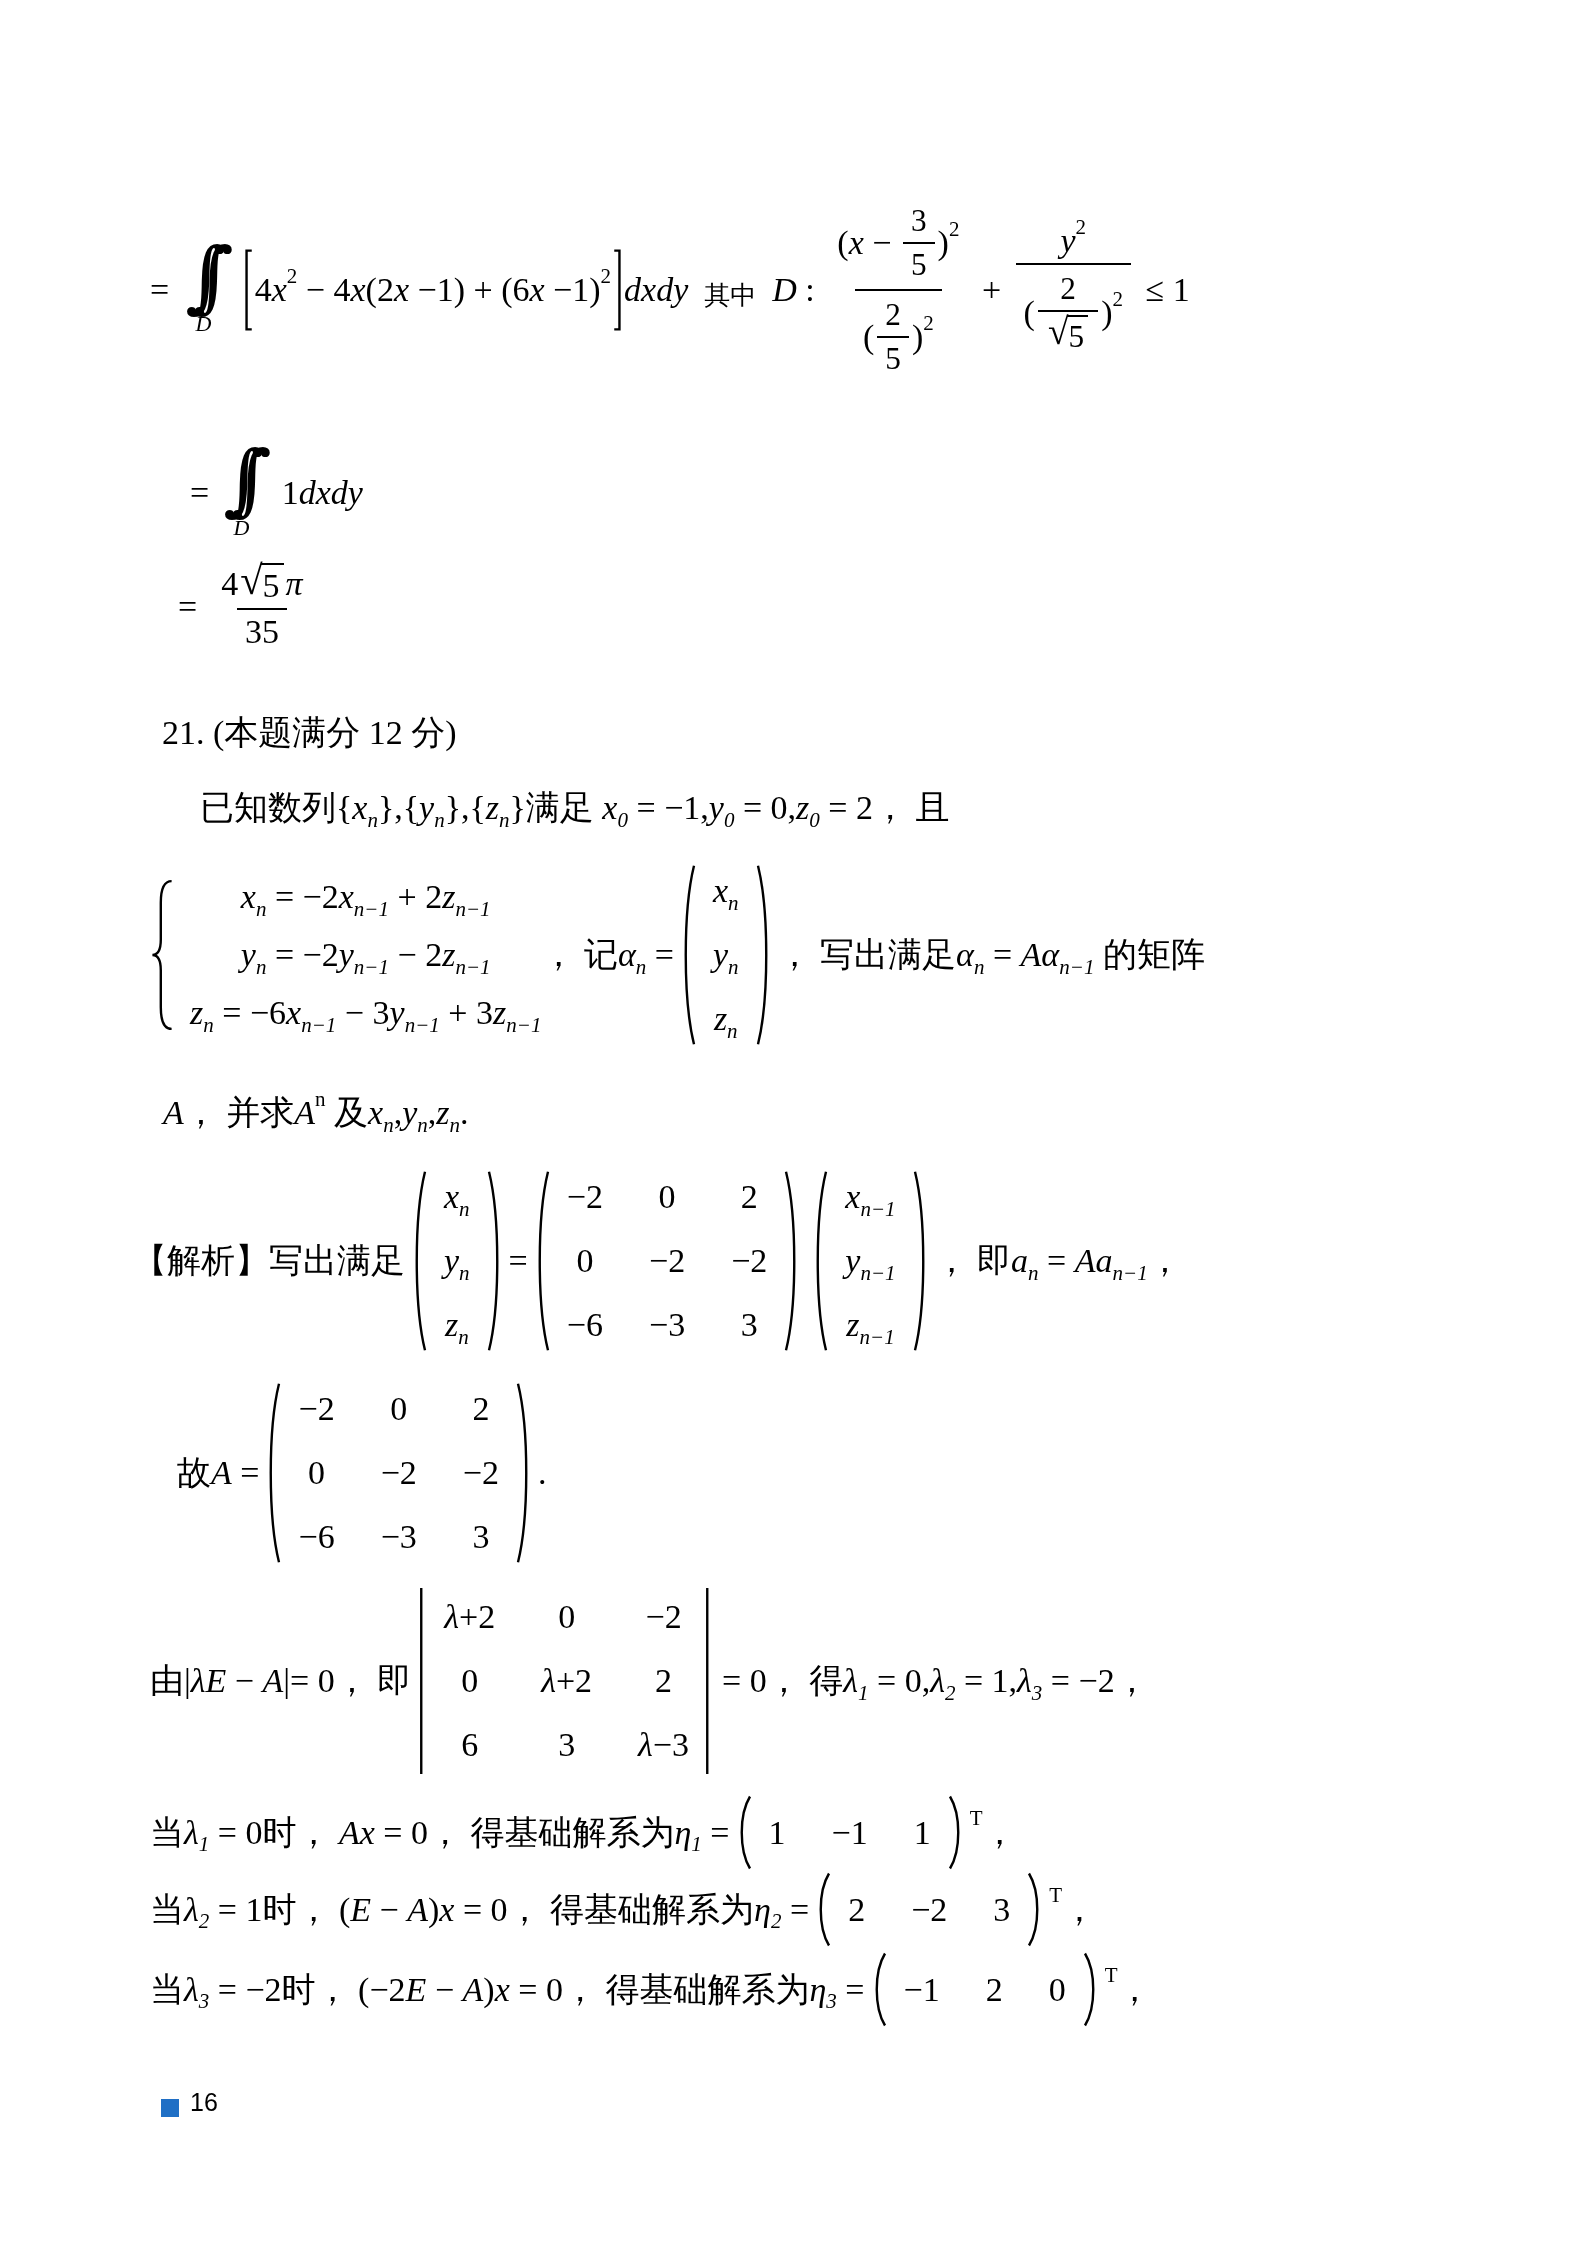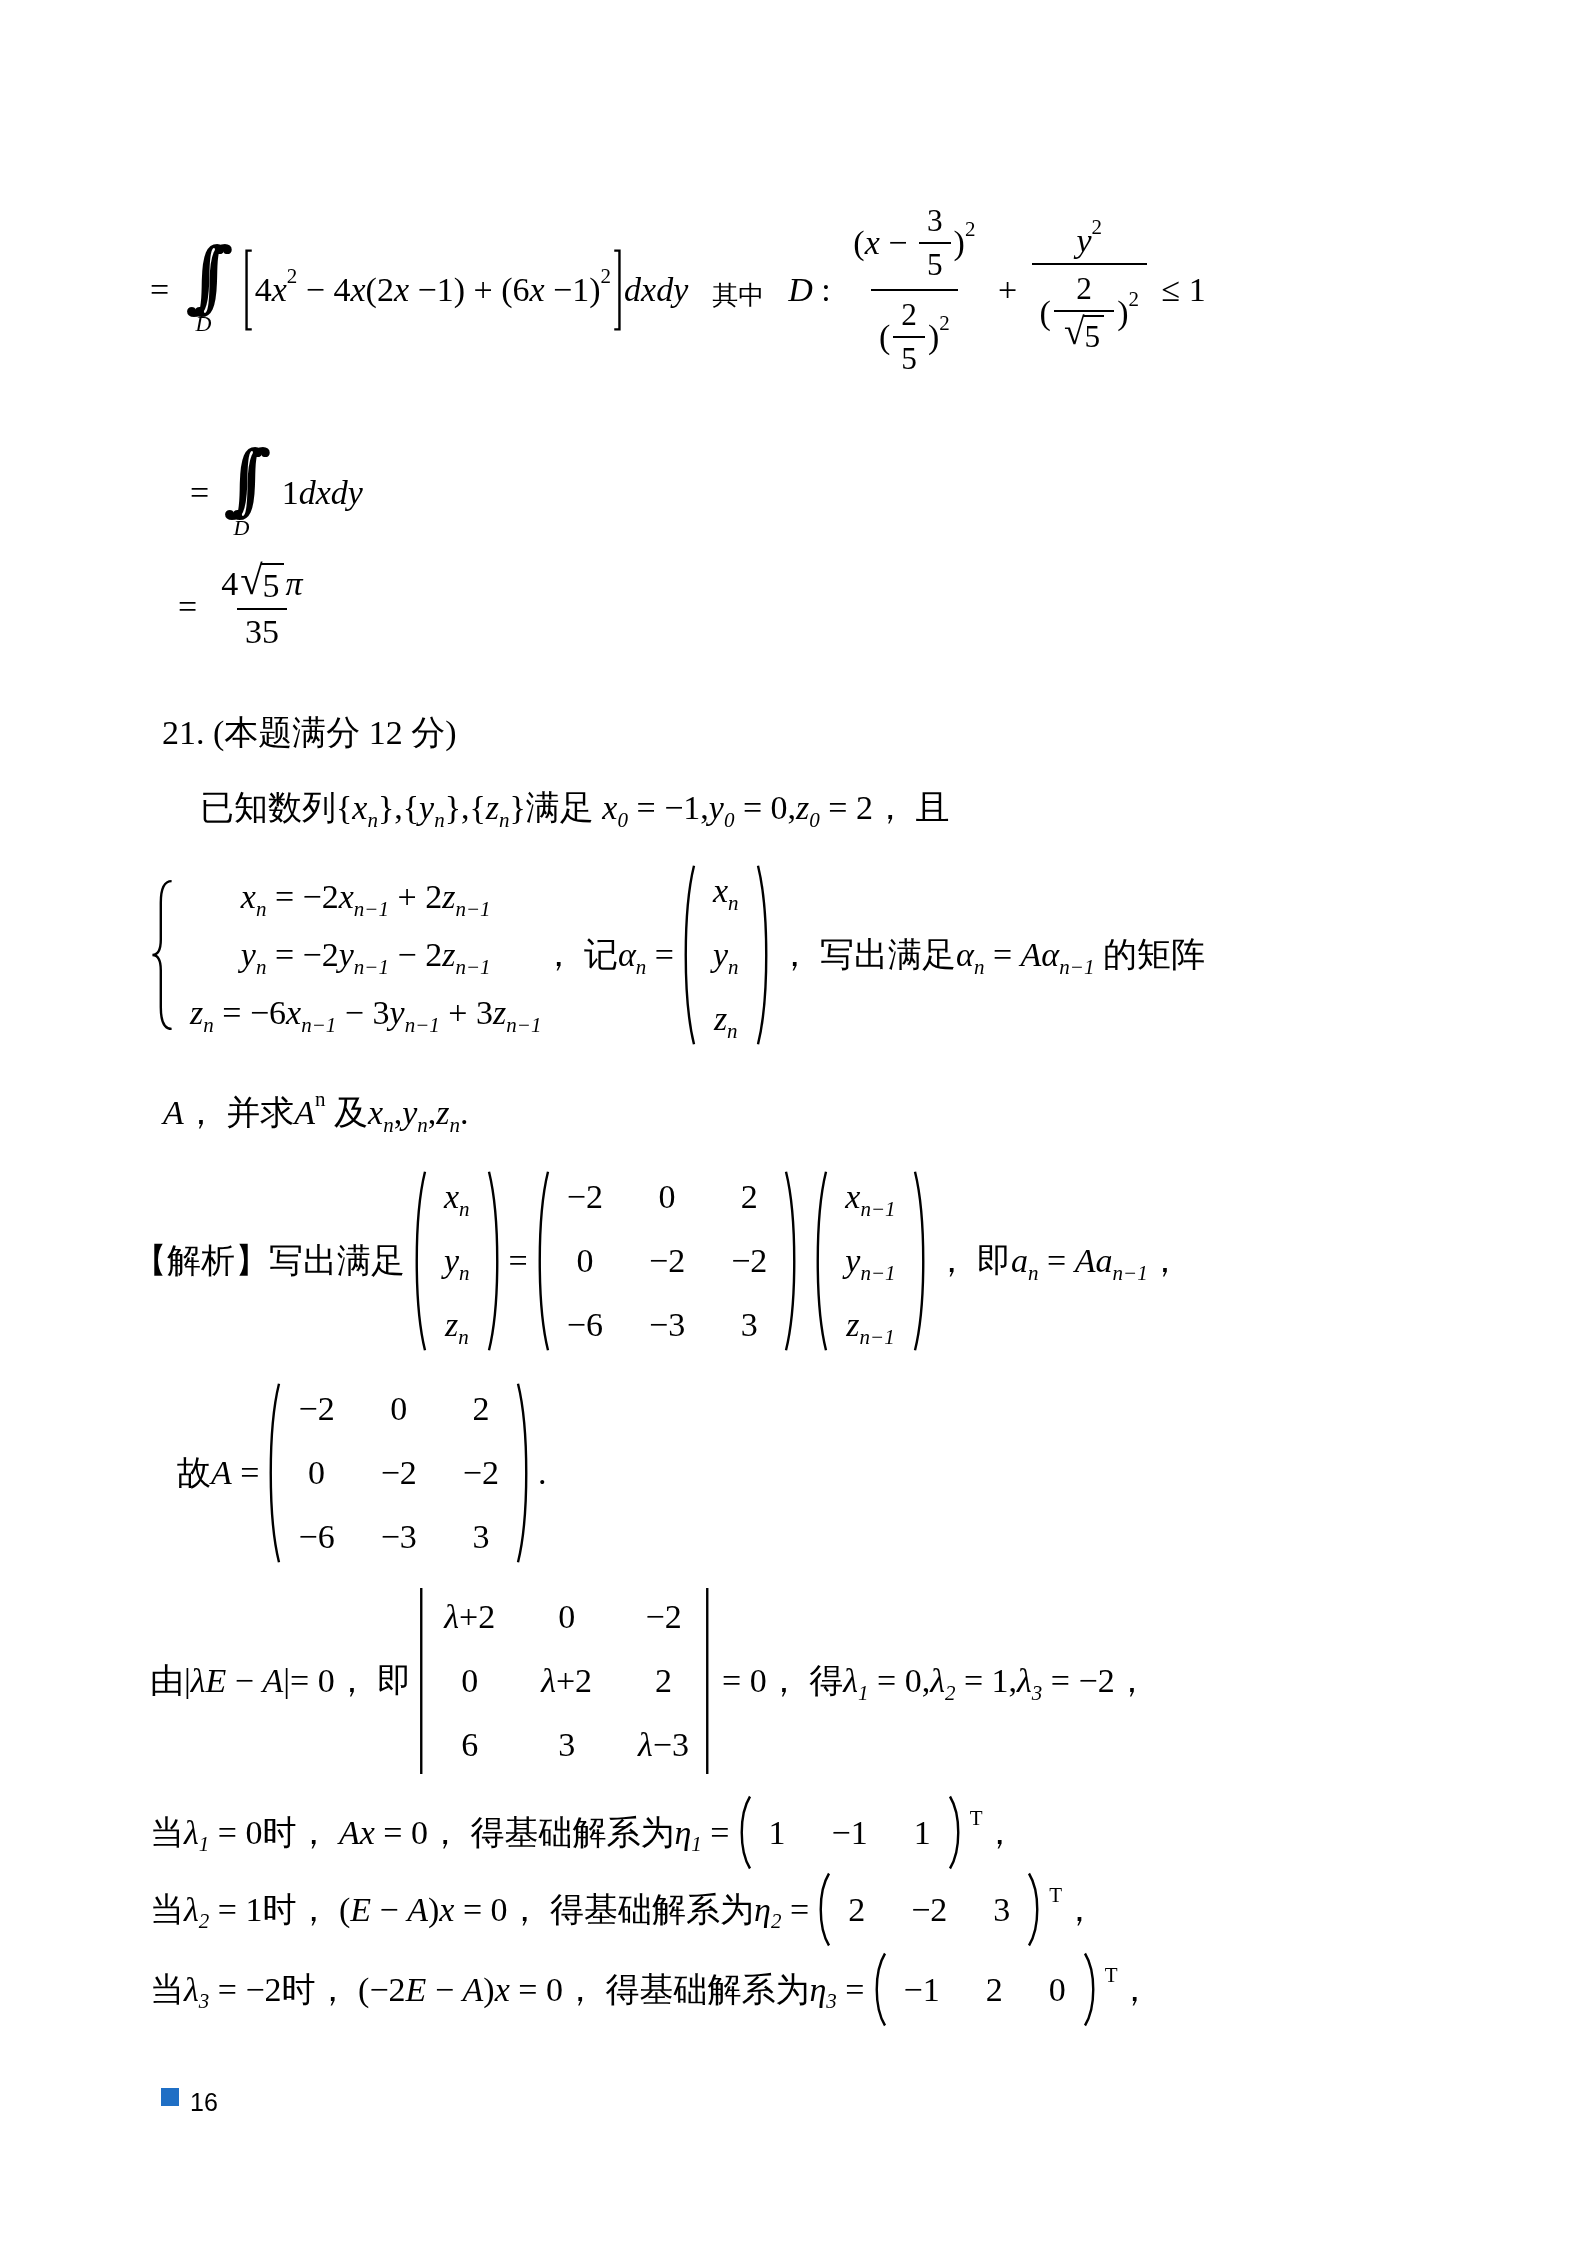--- a/index.html
+++ b/index.html
@@ -8,21 +8,21 @@
     background:#ffffff;color:#000;
     font-family:"Liberation Serif","DejaVu Serif",serif;
   }
   .page{position:absolute;inset:0}
   .mline{position:absolute;display:flex;align-items:center;font-size:34px;white-space:pre}
   .mt,.mv,.msub,.msup{display:inline-block;white-space:pre}
   .mv{font-style:italic}
   .msub{font-size:21px;transform:translateY(12px);font-style:italic}
   .msup{font-size:21px;transform:translateY(-14px)}
   .msp{display:inline-block;height:1px}
-  .mcjk{font-size:26px;margin:0 24px;align-self:center;transform:translateY(5px)}
+  .mcjk{font-size:26px;margin:0 16px;align-self:center;transform:translateY(5px)}
   .mint{display:flex;flex-direction:column;align-items:center;margin:0 8px}
   .mint-syms{display:flex;font-size:78px;line-height:.82;font-family:"DejaVu Serif",serif}
   .mint-s2{margin-left:-0.42em}
   .mint-sub{font-size:22px;font-style:italic;line-height:1;margin:5px 0 0 -12px}
   .mfrac{display:inline-flex;flex-direction:column;align-items:center;align-self:center;margin:0 6px;text-align:center}
   .mfrac .mfrac{font-size:.92em;margin:0 3px}
   .mnum,.mden{display:flex;align-items:center;justify-content:center;padding:3px 8px}
   .mden{border-top:2.2px solid #000}
   .msqrt{display:inline-flex;align-items:flex-start;margin:0 2px}
   .mrad{font-size:1.2em;line-height:.9;margin-right:-2px}
@@ -31,21 +31,21 @@
   .mgrid{display:grid;justify-items:center;align-items:center;column-gap:46px;row-gap:26px;padding:10px 16px}
   .mcell{display:flex;align-items:center;white-space:pre}
   .fence{width:15px;align-self:stretch;flex:none;display:block}
   .fence-bar{width:9px}
   .fence-big{width:13px;height:82px;align-self:center}
   .fence-brace{width:24px}
   .mcases{display:inline-flex;align-items:center;align-self:center}
   .mcol{display:flex;flex-direction:column;row-gap:20px;align-items:center;padding-left:16px}
   .mrow{display:flex;align-items:center;white-space:pre}
   .heading{position:absolute;font-size:34px;white-space:pre}
-  .footer{position:absolute;left:161px;top:2088px;display:flex;align-items:flex-start;gap:11px;font-family:"Liberation Sans","DejaVu Sans",sans-serif}
+  .footer{position:absolute;left:161px;top:2088px;display:flex;align-items:flex-end;gap:11px;font-family:"Liberation Sans","DejaVu Sans",sans-serif}
   .fsq{width:18px;height:18px;display:inline-block}
   .fnum{font-size:25px}
 </style>
 </head>
 <body>
 
 <div class="page">
 
   <div class="mline" style="left:150px;top:150px;height:280px"><span class="mt">=</span><span class="msp" style="width: 8px;"></span><span class="mint"><span class="mint-syms"><span class="mint-s1">∫</span><span class="mint-s2">∫</span></span><span class="mint-sub">D</span></span><svg viewBox="0 0 20 100" preserveAspectRatio="none" class="fence fence-big">
         <path d="M15 2 L7 2 L7 98 L15 98" fill="none" stroke="#000" stroke-width="2.4" vector-effect="non-scaling-stroke"></path>

